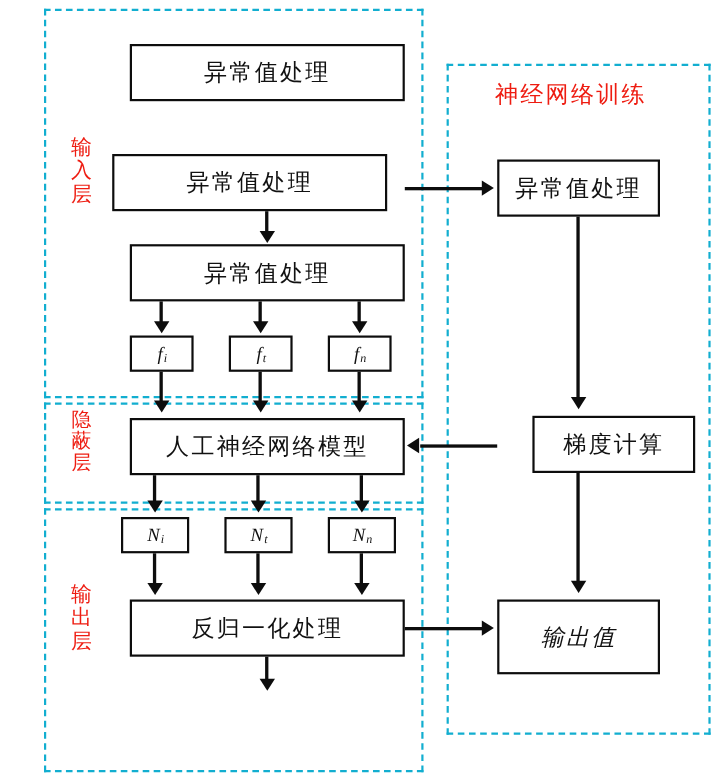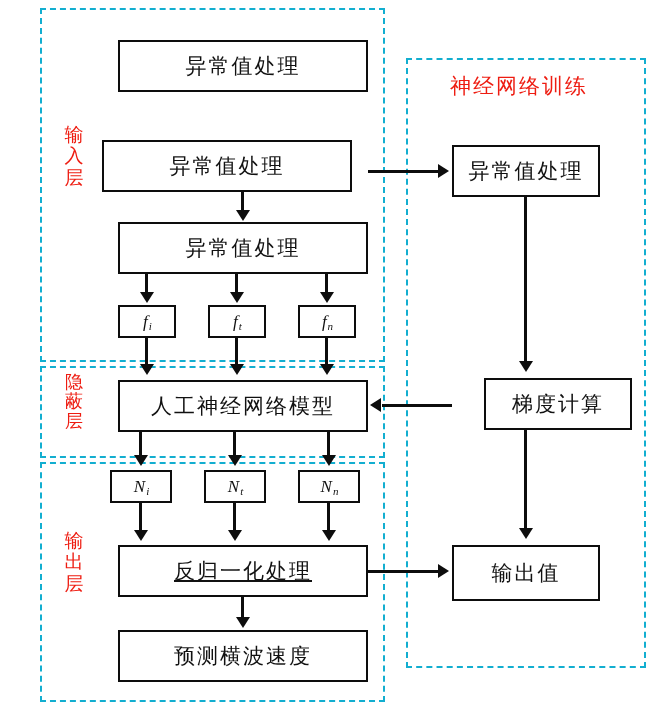--- a/index.html
+++ b/index.html
@@ -148,29 +148,28 @@
   <div class="box node" style="left:118px;top:305px;width:58px;height:33px;">f<sub>i</sub></div>
   <div class="box node" style="left:208px;top:305px;width:58px;height:33px;">f<sub>t</sub></div>
   <div class="box node" style="left:298px;top:305px;width:58px;height:33px;">f<sub>n</sub></div>
 
   <div class="box cn" style="left:118px;top:380px;width:250px;height:52px;">人工神经网络模型</div>
 
   <div class="box node" style="left:110px;top:470px;width:62px;height:33px;">N<sub>i</sub></div>
   <div class="box node" style="left:204px;top:470px;width:62px;height:33px;">N<sub>t</sub></div>
   <div class="box node" style="left:298px;top:470px;width:62px;height:33px;">N<sub>n</sub></div>
 
-  <div class="box cn" style="left:118px;top:545px;width:250px;height:52px;text-decoration:underline;">反归一化处理</div>
-
-  <div class="box cn" style="left:118px;top:630px;width:250px;height:52px;">预测横波速度</div>
+  <div class="box cn" style="left:118px;top:545px;width:250px;height:52px;">反归一化处理</div>
+
 
   <div class="box cn" style="left:452px;top:145px;width:148px;height:52px;">异常值处理</div>
 
   <div class="box cn" style="left:452px;top:378px;width:148px;height:52px;margin-left:32px;">梯度计算</div>
 
-  <div class="box cn" style="left:452px;top:545px;width:148px;height:56px;">输出值</div>
+  <div class="box cn" style="left:452px;top:545px;width:148px;height:68px;font-style:italic;">输出值</div>
 
   <div class="vline" style="left:241px;top:192px;height:20px;"></div>
   <div class="arrow-down" style="left:236px;top:210px;"></div>
 
   <div class="hline" style="left:368px;top:170px;width:72px;"></div>
   <div class="arrow-right" style="left:438px;top:164px;"></div>
 
   <div class="vline" style="left:145px;top:274px;height:20px;"></div>
   <div class="arrow-down" style="left:140px;top:292px;"></div>
 

